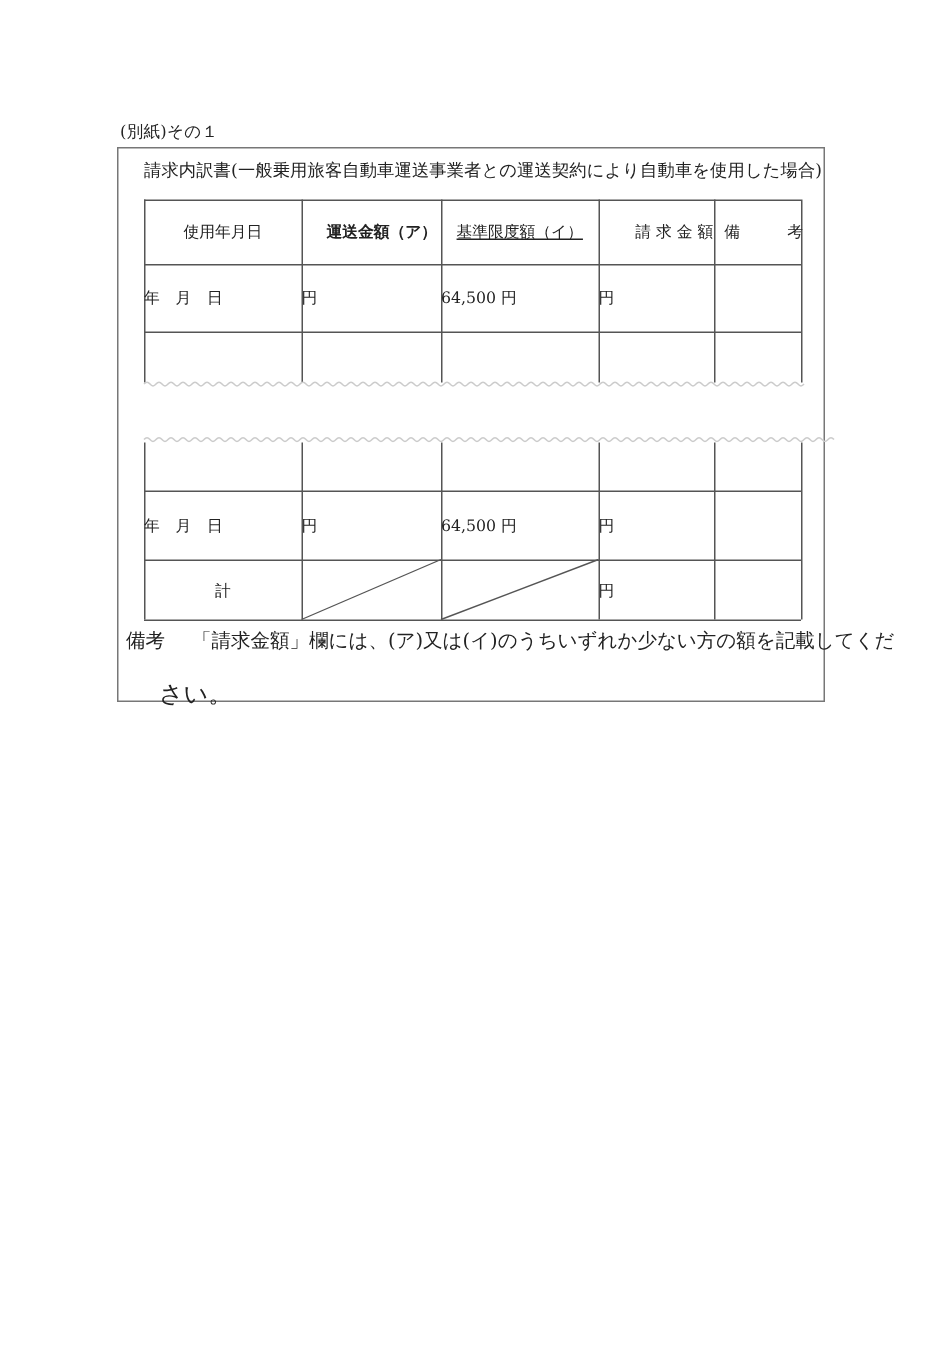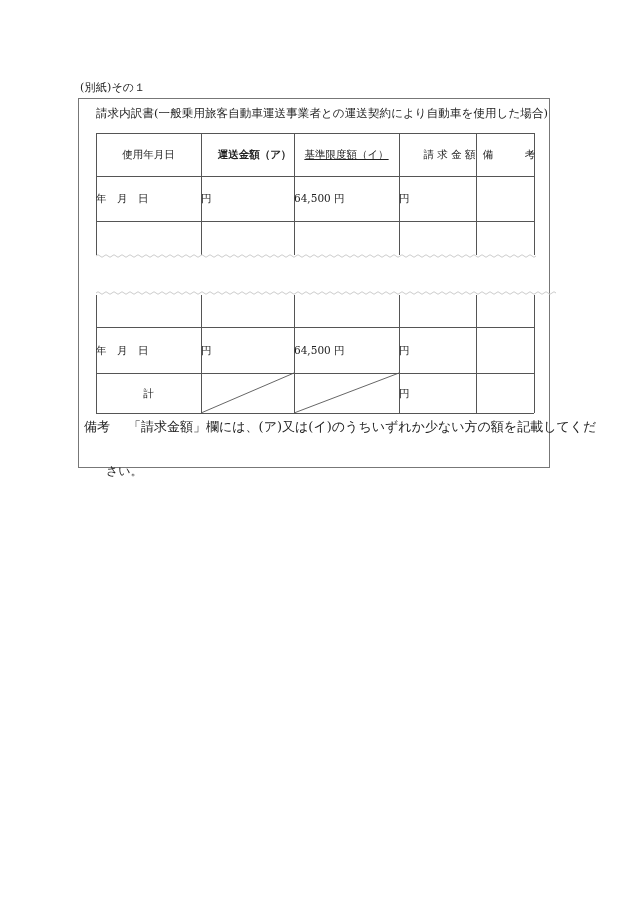--- a/index.html
+++ b/index.html
@@ -8,21 +8,21 @@
     .abs { position: absolute; }
     .caption { left: 80px; top: 80px; font-size: 11px; letter-spacing: 0.2px; }
     .outer-box { left: 78px; top: 98px; width: 472px; height: 370px; border: 1px solid #777; box-sizing: border-box; }
     .box-title { left: 96px; top: 106px; font-size: 11.5px; white-space: nowrap; letter-spacing: 0.1px; }
     .vline { position: absolute; width: 0; border-left: 1px solid #555; }
     .hline { position: absolute; height: 0; border-top: 1px solid #555; }
     .cell-text { position: absolute; font-size: 10.5px; white-space: nowrap; }
     .right { }
     .center { text-align: center; }
     .note { left: 84px; top: 418px; font-size: 13px; white-space: nowrap; }
-    .note2 { left: 106px; top: 463px; font-size: 12px; white-space: nowrap; }
+    .note2 { left: 106px; top: 453px; font-size: 16px; white-space: nowrap; }
     svg.overlay { position: absolute; left: 0; top: 0; }
   </style>
 </head>
 <body>
 
 <div class="abs caption">(別紙)その１</div>
 
 <div class="abs outer-box"></div>
 
 <div class="abs box-title">請求内訳書(一般乗用旅客自動車運送事業者との運送契約により自動車を使用した場合)</div>

